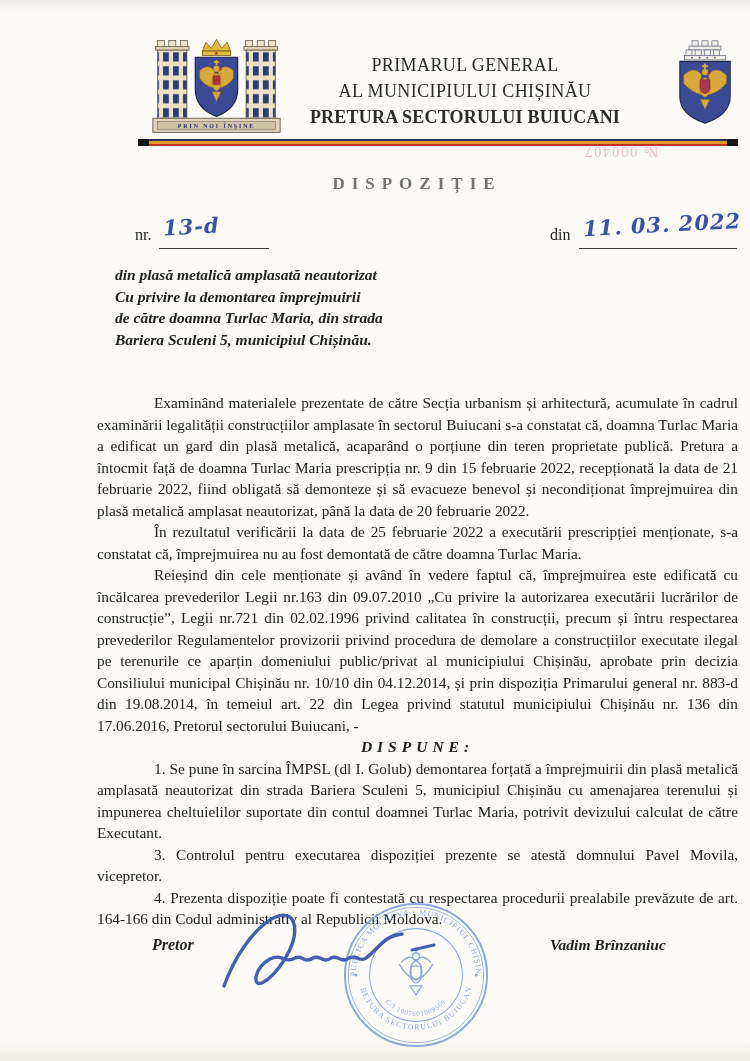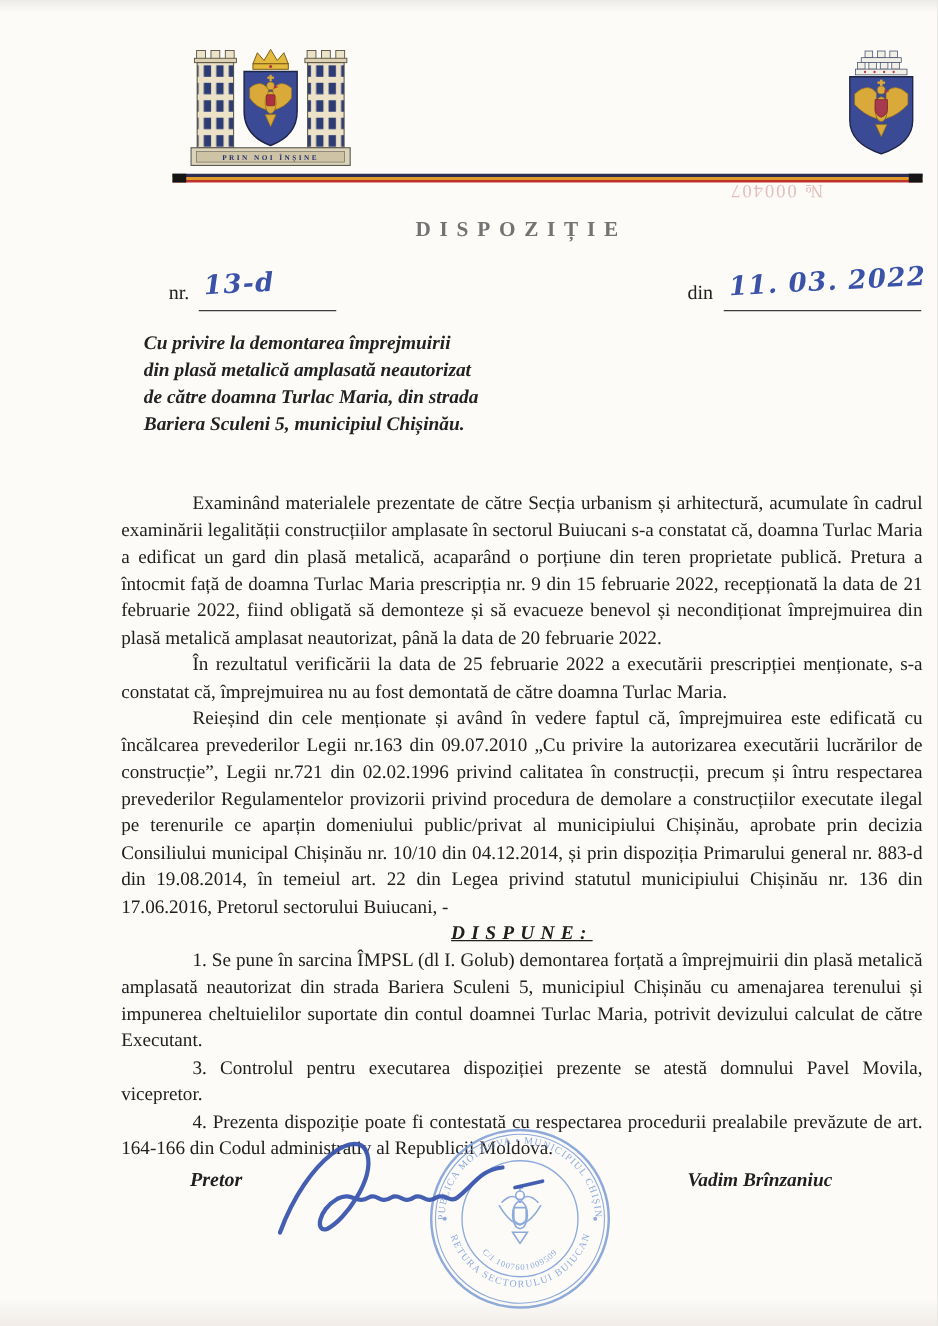--- a/index.html
+++ b/index.html
@@ -45,21 +45,21 @@
 
   
   .subject { position:absolute; left:115px; top:264px; width:340px;
     font-weight:bold; font-style:italic; font-size:15.5px; line-height:21.5px; color:#222; }
 
   
   .body-text { position:absolute; left:97px; top:392px; width:641px;
     font-size:15.3px; line-height:21.5px; text-align:justify; color:#202020; }
   .body-text p { margin:0; text-indent:57px; }
   .dispune { text-align:center; font-weight:bold; font-style:italic;
-    letter-spacing:5px; font-size:15.5px; margin:13px 0 11px; text-indent:0 !important;text-decoration:underline; }
+    letter-spacing:5px; font-size:15.5px; margin:13px 0 11px; text-indent:0 !important; }
 
   
   .sig-title { position:absolute; left:152px; top:936px; font-weight:bold; font-style:italic; font-size:16px; }
   .sig-name  { position:absolute; left:519px; top:936px; font-weight:bold; font-style:italic; font-size:15.5px;margin-left:31px; }
   .stamp     { position:absolute; left:342px; top:901px; opacity:.85; }
   .signature-svg { position:absolute; left:212px; top:896px; }
 </style>
 </head>
 <body>
 
@@ -110,20 +110,25 @@
       </g>
 
       <g>
         <rect x="2" y="93" width="144" height="16" fill="#ddd3bb" stroke="#5a5a52" stroke-width="1"></rect>
         <rect x="7" y="96.5" width="134" height="9.5" fill="#cfc3a6" stroke="#6a6a5e" stroke-width="0.6"></rect>
         <text x="74" y="103.8" text-anchor="middle" font-size="6.6" letter-spacing="2.2" fill="#24306b" font-family="Liberation Serif, serif" font-weight="bold">PRIN NOI ÎNȘINE</text>
       </g>
     </svg>
   </div>
 
+  <div class="header-text">
+    <div class="org1">PRIMARUL GENERAL</div>
+    <div class="org2">AL MUNICIPIULUI CHIȘINĂU</div>
+    <div class="org3">PRETURA SECTORULUI BUIUCANI</div>
+  </div>
 
   <div class="emblem-right">
     <svg width="80" height="90" viewBox="0 0 82 118">
       <g>
         <rect x="24" y="5" width="8" height="7" fill="#f2efe6" stroke="#44506e" stroke-width="0.8"></rect>
         <rect x="37" y="5" width="8" height="7" fill="#f2efe6" stroke="#44506e" stroke-width="0.8"></rect>
         <rect x="50" y="5" width="8" height="7" fill="#f2efe6" stroke="#44506e" stroke-width="0.8"></rect>
         <rect x="20" y="12" width="42" height="5" fill="#f2efe6" stroke="#44506e" stroke-width="0.8"></rect>
         <rect x="16" y="17" width="8" height="7" fill="#f2efe6" stroke="#44506e" stroke-width="0.8"></rect>
         <rect x="28" y="17" width="8" height="7" fill="#f2efe6" stroke="#44506e" stroke-width="0.8"></rect>
@@ -159,22 +164,22 @@
   <div class="nr-row">
     <span class="nr-label">nr.</span>
     <span class="nr-line"></span>
     <span class="nr-value handwriting">13-d</span>
     <span class="din-label">din</span>
     <span class="din-line"></span>
     <span class="din-value handwriting">11. 03. 2022</span>
   </div>
 
   <div class="subject">
+    <div>din plasă metalică amplasată neautorizat</div>
     <div>Cu privire la demontarea împrejmuirii</div>
-    <div>din plasă metalică amplasată neautorizat</div>
     <div>de către doamna Turlac Maria, din strada</div>
     <div>Bariera Sculeni 5, municipiul Chișinău.</div>
   </div>
 
   <div class="body-text">
     <p>Examinând materialele prezentate de către Secția urbanism și arhitectură, acumulate în cadrul examinării legalității construcțiilor amplasate în sectorul Buiucani s-a constatat că, doamna Turlac Maria a edificat un gard din plasă metalică, acaparând o porțiune din teren proprietate publică. Pretura a întocmit față de doamna Turlac Maria prescripția nr. 9 din 15 februarie 2022, recepționată la data de 21 februarie 2022, fiind obligată să demonteze și să evacueze benevol și necondiționat împrejmuirea din plasă metalică amplasat neautorizat, până la data de 20 februarie 2022.</p>
     <p>În rezultatul verificării la data de 25 februarie 2022 a executării prescripției menționate, s-a constatat că, împrejmuirea nu au fost demontată de către doamna Turlac Maria.</p>
     <p>Reieșind din cele menționate și având în vedere faptul că, împrejmuirea este edificată cu încălcarea prevederilor Legii nr.163 din 09.07.2010 „Cu privire la autorizarea executării lucrărilor de construcție”, Legii nr.721 din 02.02.1996 privind calitatea în construcții, precum și întru respectarea prevederilor Regulamentelor provizorii privind procedura de demolare a construcțiilor executate ilegal pe terenurile ce aparțin domeniului public/privat al municipiului Chișinău, aprobate prin decizia Consiliului municipal Chișinău nr. 10/10 din 04.12.2014, și prin dispoziția Primarului general nr. 883-d din 19.08.2014, în temeiul art. 22 din Legea privind statutul municipiului Chișinău nr. 136 din 17.06.2016, Pretorul sectorului Buiucani, -</p>
     <p class="dispune">DISPUNE:</p>
     <p>1. Se pune în sarcina ÎMPSL (dl I. Golub) demontarea forțată a împrejmuirii din plasă metalică amplasată neautorizat din strada Bariera Sculeni 5, municipiul Chișinău cu amenajarea terenului și impunerea cheltuielilor suportate din contul doamnei Turlac Maria, potrivit devizului calculat de către Executant.</p>

